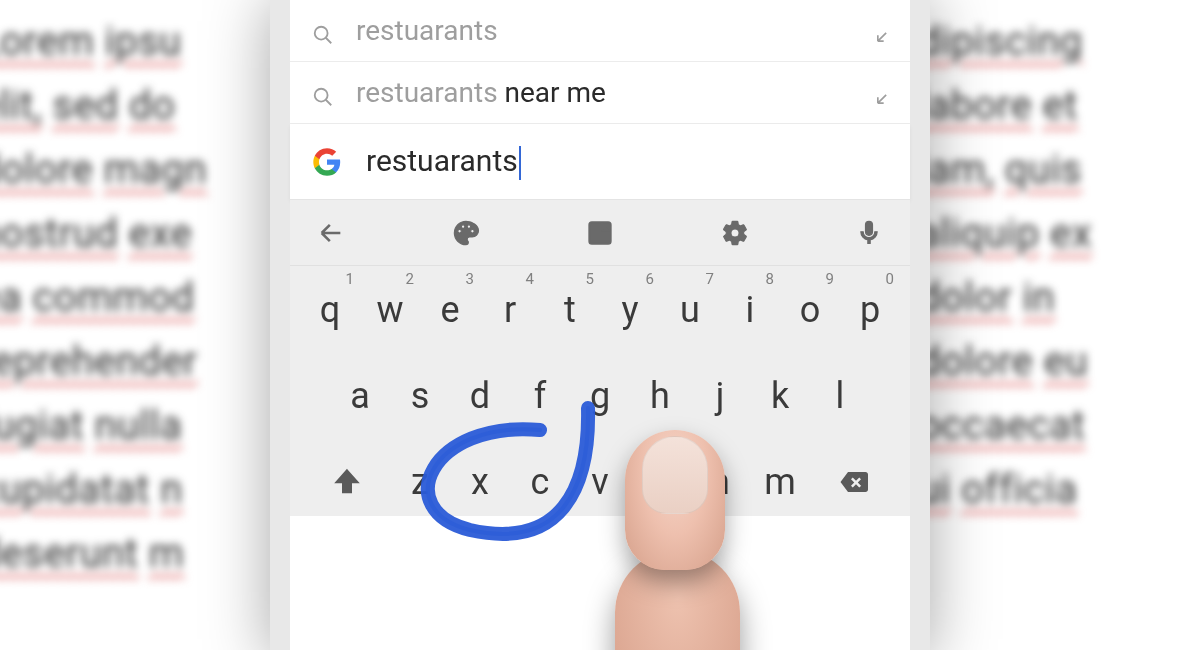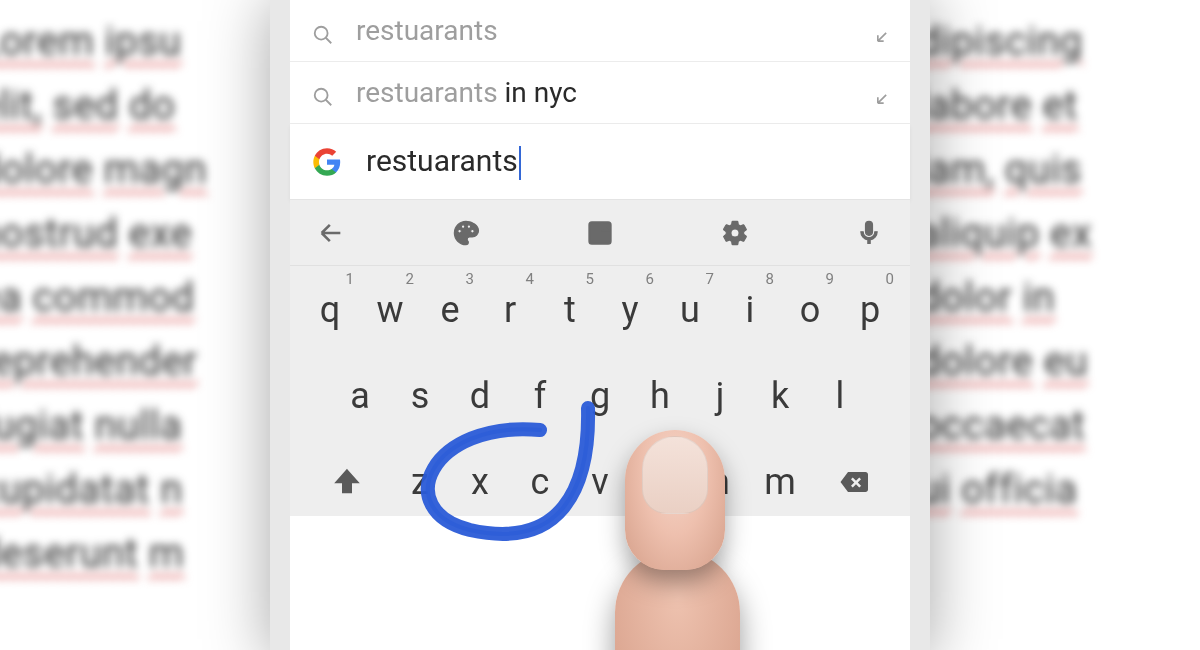--- a/index.html
+++ b/index.html
@@ -211,21 +211,21 @@
         </span>
       </div>
       <div class="sugg-row">
         <span class="search-icon">
           <svg viewBox="0 0 24 24" fill="none" stroke-width="2">
               <circle cx="10" cy="10" r="7"></circle>
               <line x1="15" y1="15" x2="21" y2="21"></line>
             </svg>
         </span>
         <span class="text">
-          <span class="faded">restuarants</span><span class="strong"> in nyc</span>
+          <span class="faded">restuarants</span><span class="strong"> near me</span>
         </span>
         <span class="arrow">
           <svg viewBox="0 0 24 24" fill="none" stroke-width="2">
               <path d="M17 7 L7 17 M7 17 L7 10 M7 17 L14 17"></path>
             </svg>
         </span>
       </div>
     </div>
 
     <div class="search-input-row">

